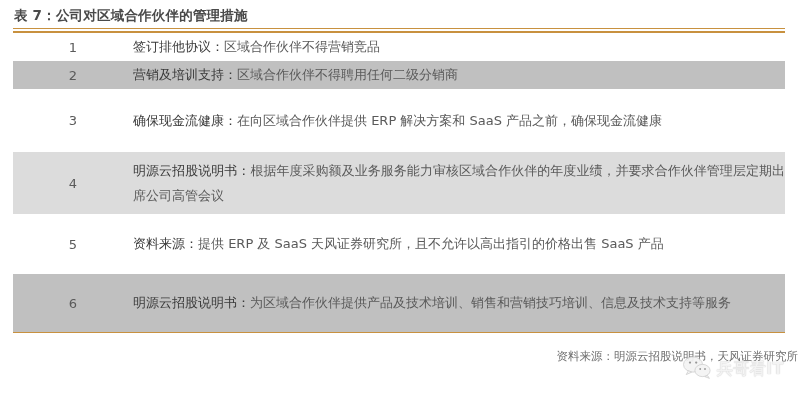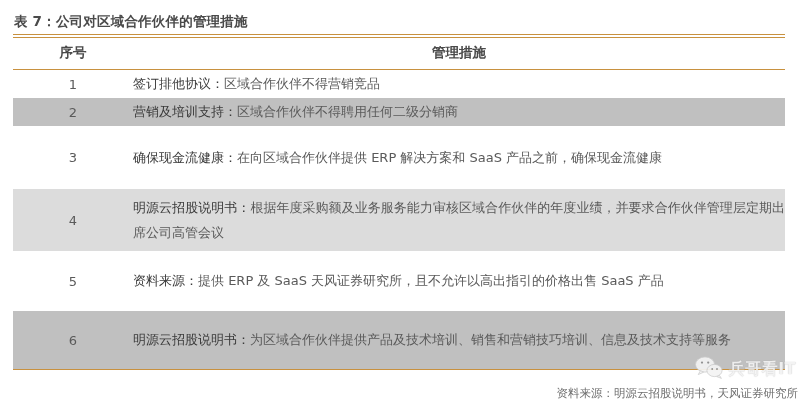--- a/index.html
+++ b/index.html
@@ -20,21 +20,21 @@
     width: 798px;
     height: 410px;
     box-sizing: border-box;
   }
 
   
   .fig-title {
     font-size: 13.5px;
     font-weight: bold;
     color: #4a4a4a;
-    padding: 13px 0 3px 14px;
+    padding: 7px 0 3px 14px;
     letter-spacing: 0.2px;
     white-space: nowrap;
   }
 
   
   .rule-double {
     margin: 0 13px 0 13px;
     height: 4px;
     border-top: 1.4px solid #c8913f;
     border-bottom: 1.4px solid #c8913f;
@@ -114,21 +114,21 @@
     font-size: 11.5px;
     color: #6e6e6e;
     padding: 16px 0 0 14px;
     white-space: nowrap;
     text-align: right;
   }
 
   
   .watermark {
     position: absolute;
-    right: 2px;
+    right: 14px;
     bottom: 27px;
     display: flex;
     align-items: center;
     gap: 5px;
     opacity: 0.92;
     pointer-events: none;
   }
   .watermark .wm-text {
     font-size: 16px;
     font-weight: bold;
@@ -140,32 +140,20 @@
 </style>
 </head>
 <body>
 
 <div class="figure-wrap">
 
   <div class="fig-title">表 7：公司对区域合作伙伴的管理措施</div>
 
   <div class="rule-double"></div>
 
-  <table class="measures">
-    <colgroup>
-      <col class="c-num">
-      <col class="c-txt">
-    </colgroup>
-    <thead>
-      <tr>
-        <th class="th-num">序号</th>
-        <th class="th-measure">管理措施</th>
-      </tr>
-    </thead>
-  </table>
 
   <div class="rule-single"></div>
 
   <table class="measures">
     <colgroup>
       <col class="c-num">
       <col class="c-txt">
     </colgroup>
     <tbody>
       <tr class="r-white h1">

